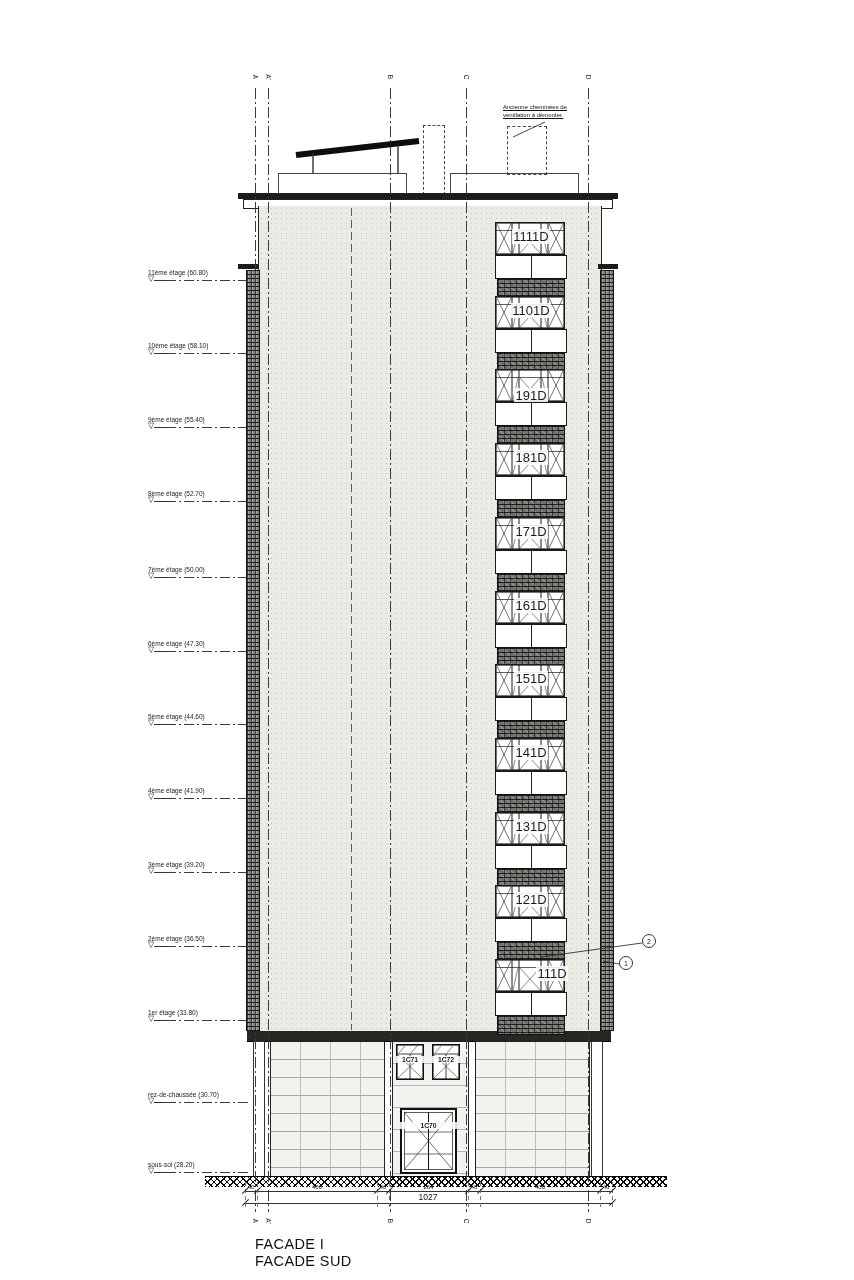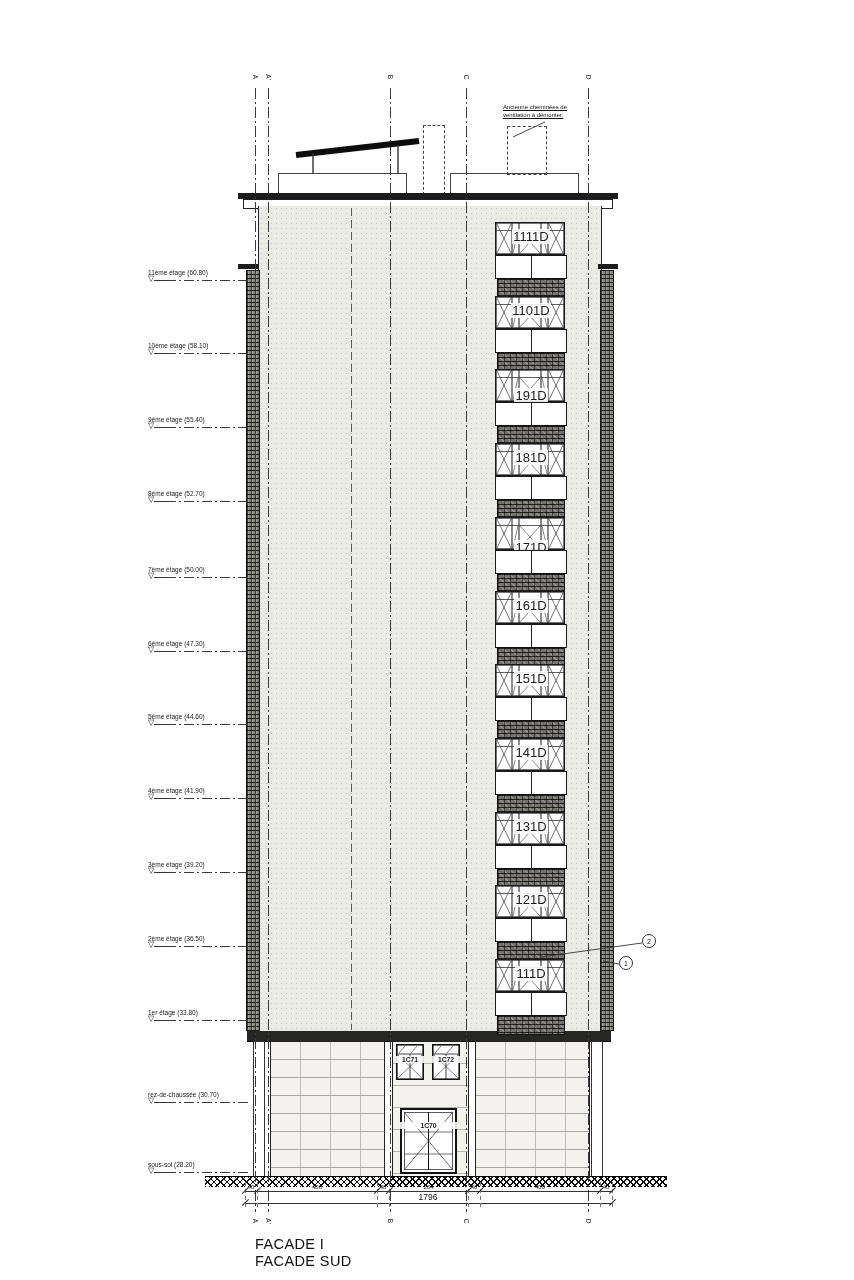--- a/index.html
+++ b/index.html
@@ -198,21 +198,21 @@
   <line x1="53" y1="1" x2="53" y2="32" stroke="#1a1a1a" stroke-width="1"></line>
   <line x1="2" y1="2" x2="16" y2="31" stroke="#3a3a3a" stroke-width="0.7"></line>
   <line x1="16" y1="2" x2="2" y2="31" stroke="#3a3a3a" stroke-width="0.7"></line>
   <line x1="54" y1="2" x2="68" y2="31" stroke="#3a3a3a" stroke-width="0.7"></line>
   <line x1="68" y1="2" x2="54" y2="31" stroke="#3a3a3a" stroke-width="0.7"></line>
   <line x1="18" y1="31" x2="23" y2="9" stroke="#3a3a3a" stroke-width="0.6"></line>
   <line x1="52" y1="31" x2="47" y2="9" stroke="#3a3a3a" stroke-width="0.6"></line>
   <line x1="25" y1="9" x2="45" y2="31" stroke="#3a3a3a" stroke-width="0.6"></line>
   <line x1="45" y1="9" x2="25" y2="31" stroke="#3a3a3a" stroke-width="0.6"></line>
  </svg></div>
-      <div class="win-label" style="position: absolute; left: 495px; top: 544px; width: 70px; text-align: center; background: transparent;"><span class="win-label">171D</span></div>
+      <div class="win-label" style="position: absolute; left: 495px; top: 528px; width: 70px; text-align: center; background: transparent;"><span class="win-label">171D</span></div>
       <div class="spandrel" style="position:absolute;left:495px;top:550px;width:70px;height:22px;"></div>
       <div class="brick-band" style="position:absolute;left:497px;top:573px;width:66px;height:18px;"></div>
       <div style="position:absolute;left:495px;top:591px;width:70px;height:33px;">
  <svg width="70" height="33" viewBox="0 0 70 33">
   <rect x="0.8" y="0.8" width="68.4" height="31.4" fill="#ffffff" stroke="#1a1a1a" stroke-width="1.6"></rect>
   <line x1="1" y1="8.5" x2="69" y2="8.5" stroke="#1a1a1a" stroke-width="0.7"></line>
   <line x1="17" y1="1" x2="17" y2="32" stroke="#1a1a1a" stroke-width="1"></line>
   <line x1="24" y1="1" x2="24" y2="32" stroke="#1a1a1a" stroke-width="1"></line>
   <line x1="46" y1="1" x2="46" y2="32" stroke="#1a1a1a" stroke-width="1"></line>
   <line x1="53" y1="1" x2="53" y2="32" stroke="#1a1a1a" stroke-width="1"></line>
@@ -318,21 +318,21 @@
   <line x1="53" y1="1" x2="53" y2="32" stroke="#1a1a1a" stroke-width="1"></line>
   <line x1="2" y1="2" x2="16" y2="31" stroke="#3a3a3a" stroke-width="0.7"></line>
   <line x1="16" y1="2" x2="2" y2="31" stroke="#3a3a3a" stroke-width="0.7"></line>
   <line x1="54" y1="2" x2="68" y2="31" stroke="#3a3a3a" stroke-width="0.7"></line>
   <line x1="68" y1="2" x2="54" y2="31" stroke="#3a3a3a" stroke-width="0.7"></line>
   <line x1="18" y1="31" x2="23" y2="9" stroke="#3a3a3a" stroke-width="0.6"></line>
   <line x1="52" y1="31" x2="47" y2="9" stroke="#3a3a3a" stroke-width="0.6"></line>
   <line x1="25" y1="9" x2="45" y2="31" stroke="#3a3a3a" stroke-width="0.6"></line>
   <line x1="45" y1="9" x2="25" y2="31" stroke="#3a3a3a" stroke-width="0.6"></line>
  </svg></div>
-      <div class="win-label" style="position: absolute; left: 495px; top: 970px; width: 70px; text-align: center; background: transparent;"><span class="win-label">111D</span></div>
+      <div class="win-label" style="position: absolute; left: 516px; top: 970px; width: 70px; text-align: center; background: transparent;"><span class="win-label">111D</span></div>
       <div class="spandrel" style="position:absolute;left:495px;top:992px;width:70px;height:22px;"></div>
       <div class="brick-band" style="position:absolute;left:497px;top:1015px;width:66px;height:18px;"></div>
     </div>
 
   <div class="abs white-box" style="left:253px;top:1041px;width:10px;height:135px;"></div>
   <div class="abs white-box" style="left:591px;top:1041px;width:10px;height:135px;"></div>
   <div class="abs masonry" style="left:270px;top:1041px;width:113px;height:135px;"></div>
   <div class="abs masonry" style="left:475px;top:1041px;width:113px;height:135px;"></div>
   <div class="abs masonry" style="left:392px;top:1041px;width:75px;height:135px;background-image:repeating-linear-gradient(180deg, transparent 0 21px, #b5b4ae 21px 22px);"></div>
 
@@ -493,21 +493,21 @@
         <div class="row">
           <span class="tri">▽</span>
           <span class="seg"></span>
           <span class="dd"></span>
         </div>
       </div>
     </div>
 
   <div class="abs hline-solid" style="left:245px;top:1191px;width:367px;"></div>
   <div class="abs hline-solid" style="left:245px;top:1203px;width:367px;"></div>
-  <div class="abs dim-total" style="left:408px;top:1193px;width:40px;">1796</div>
+  <div class="abs dim-total" style="left:408px;top:1193px;width:40px;">1027</div>
   <div id="dim-layer">
       <div class="dim-ext" style="position:absolute;left:245px;top:1182px;height:28px;"></div>
       <div class="tick" style="position:absolute;left:241px;top:1190px;"></div>
       <div class="dim-ext" style="position:absolute;left:257px;top:1182px;height:28px;"></div>
       <div class="tick" style="position:absolute;left:253px;top:1190px;"></div>
       <div class="dim-ext" style="position:absolute;left:377px;top:1182px;height:28px;"></div>
       <div class="tick" style="position:absolute;left:373px;top:1190px;"></div>
       <div class="dim-ext" style="position:absolute;left:389px;top:1182px;height:28px;"></div>
       <div class="tick" style="position:absolute;left:385px;top:1190px;"></div>
       <div class="dim-ext" style="position:absolute;left:468px;top:1182px;height:28px;"></div>

